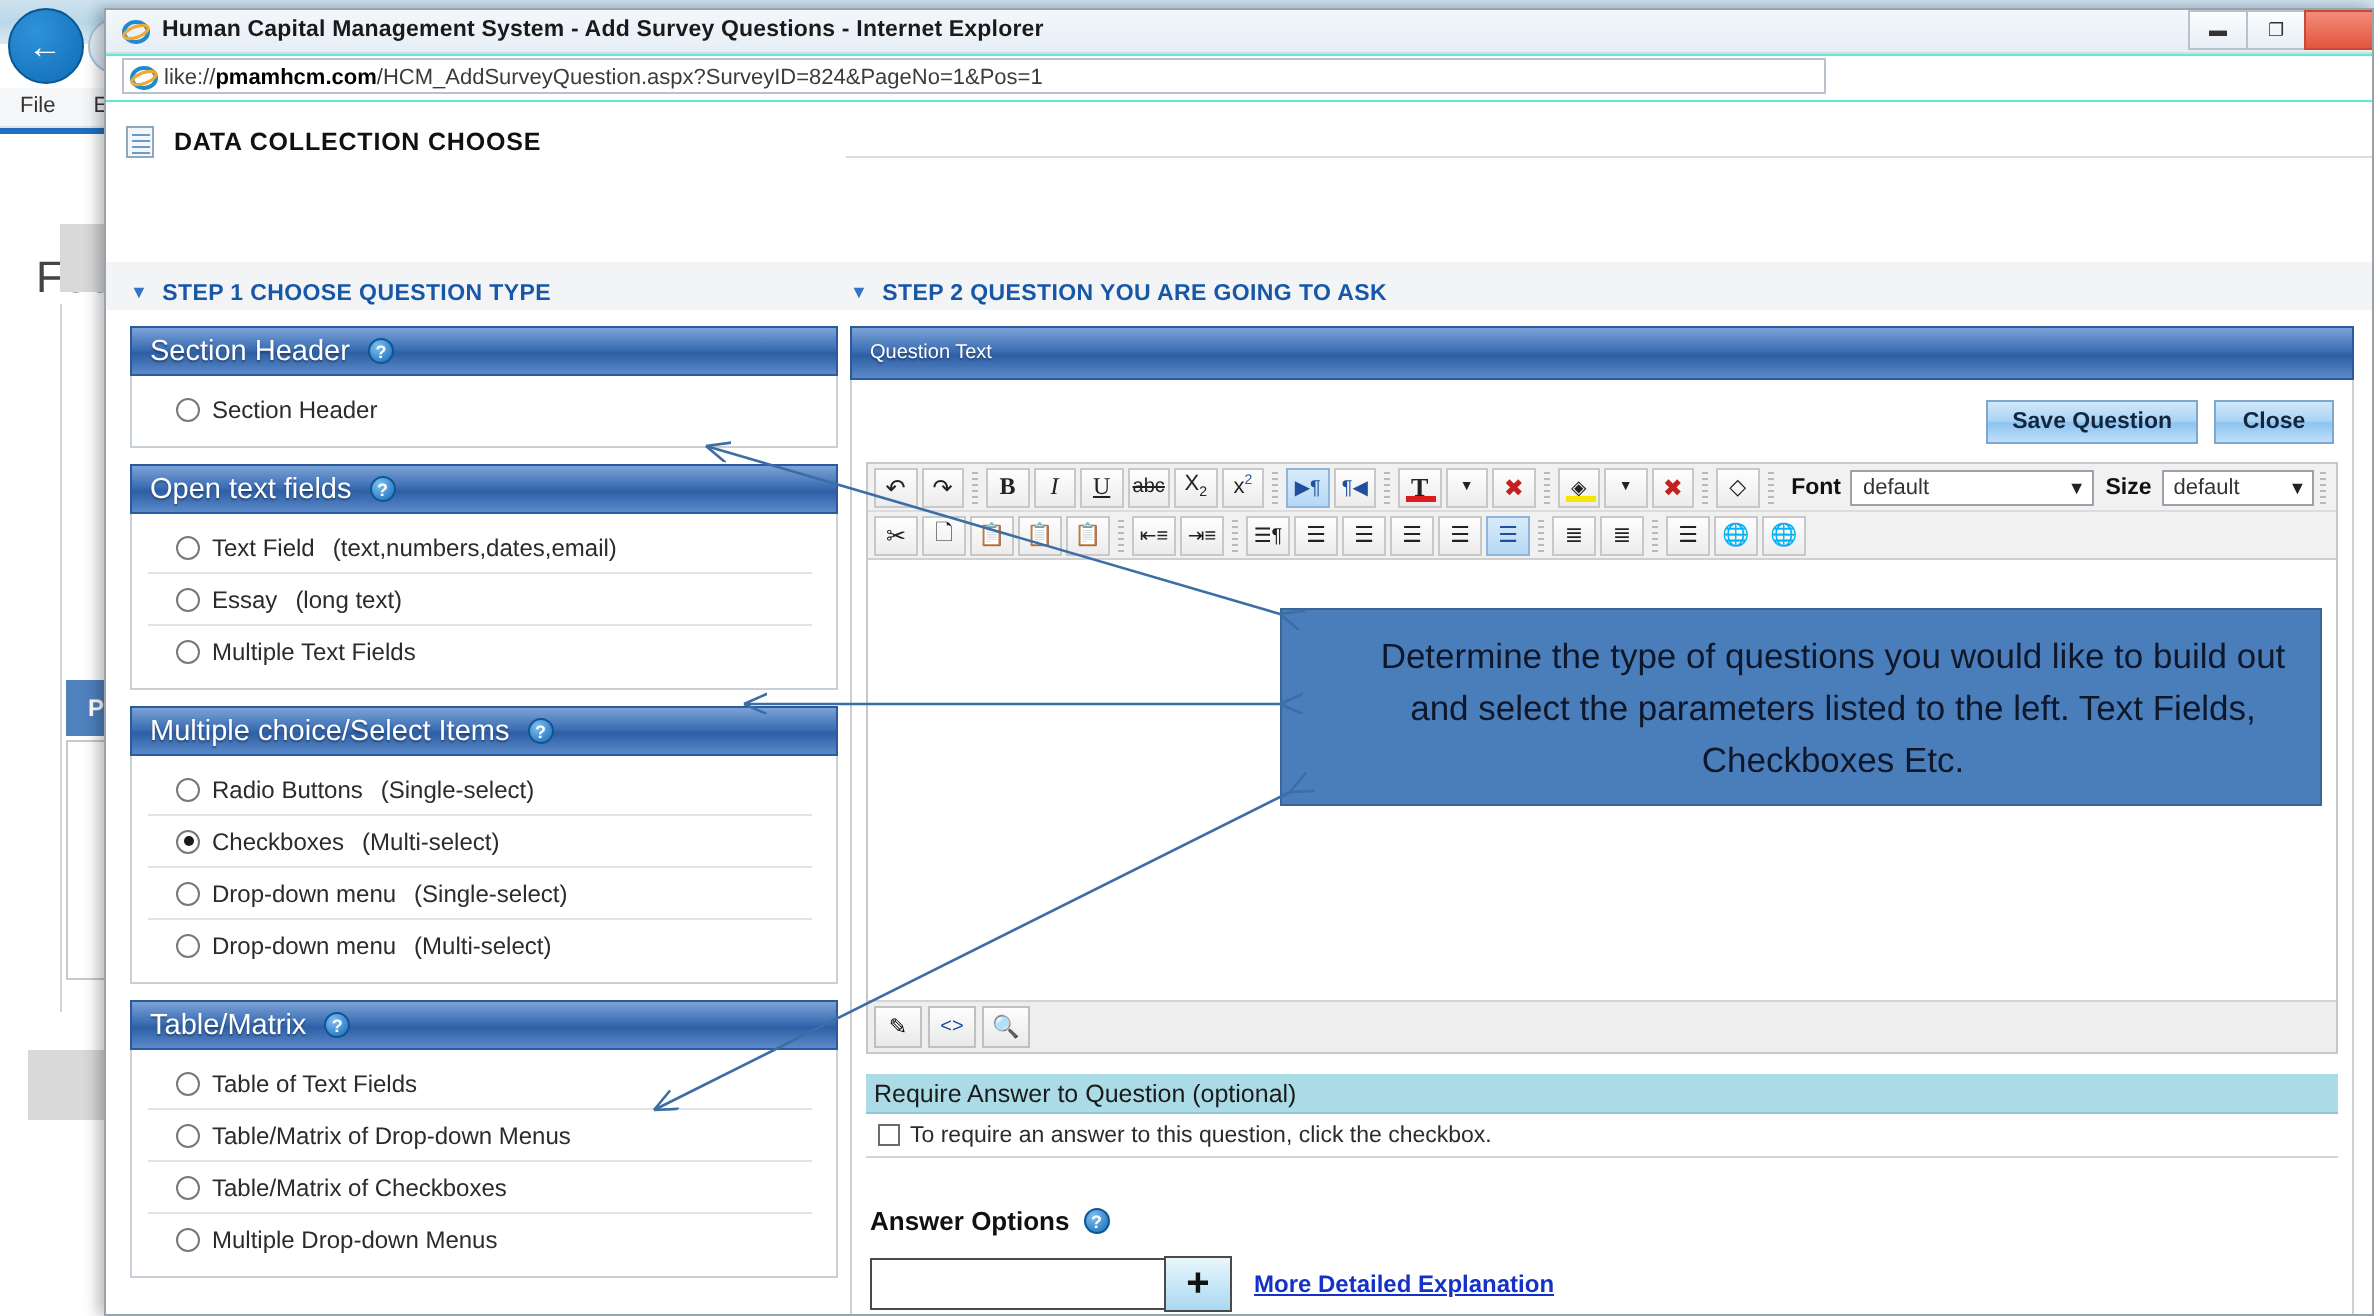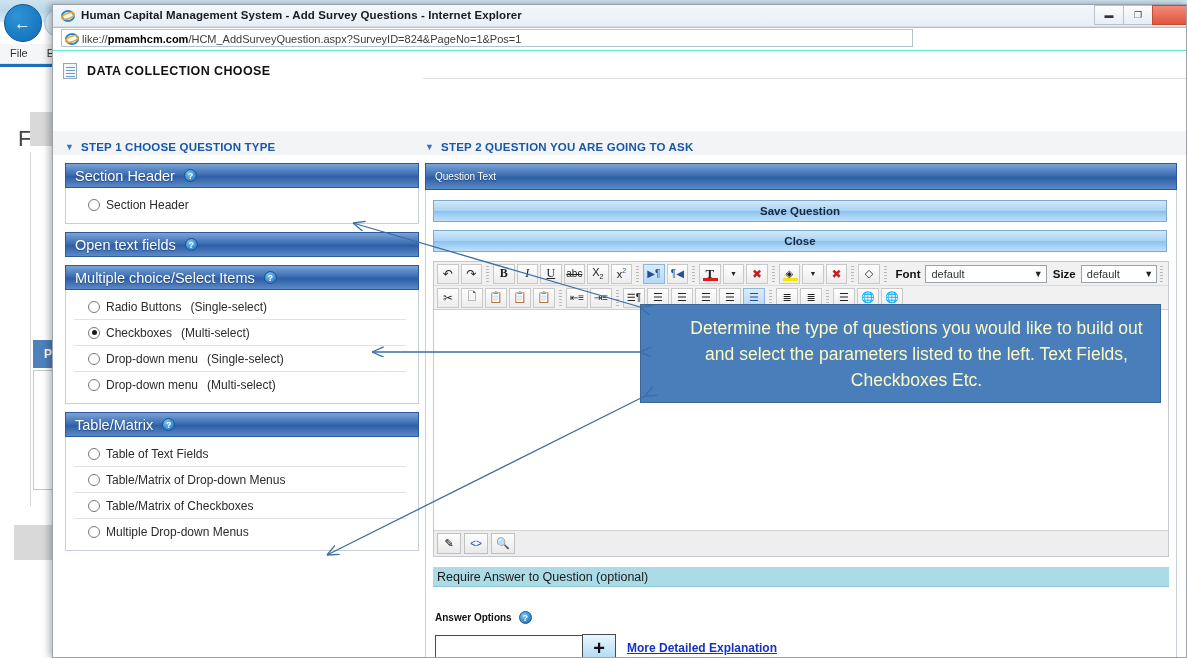--- a/index.html
+++ b/index.html
@@ -124,21 +124,21 @@
   .opt-label { font-size:12px; color:#2b2b2b; }
   .opt-sub { font-size:12px; color:#2b2b2b; margin-left:9px; }
 
   
   #right-col { position:absolute; left:372px; top:112px; width:752px; }
   #qt-head { height:27px; background:linear-gradient(180deg,#7ba3d6 0%,#3d6fb5 45%,#2e5fa5 55%,#5b8ac9 100%);
              border:1px solid #2d5a9e; display:flex; align-items:center; padding-left:9px;}
   #qt-head .gh-text { color:#fff; font-size:10px; text-shadow:0 1px 1px rgba(0,0,0,.35); }
   #qt-body { border:1px solid #c9cfd6; border-top:none; background:#fff; padding:7px; }
 
-  #btn-row { display:flex; justify-content:flex-end; gap:8px; padding:3px 2px 9px 0;flex-direction:column; }
+  #btn-row { display:flex; justify-content:flex-end; gap:8px; padding:3px 2px 9px 0; }
   .btn { height:22px; min-width:60px; padding:0 12px;
          background:linear-gradient(180deg,#d2e9fb 0%,#a9d3f4 48%,#8cc3ef 52%,#bfe0fb 100%);
          border:1px solid #7fa9cc; font-size:11.5px; font-weight:bold; color:#14263d;
          display:flex; align-items:center; justify-content:center; cursor:pointer; }
 
   
   #editor { border:1px solid #c3c9cf; background:#fff; }
   .tb-row { display:flex; align-items:center; height:24px; background:#f1f1f1;
             border-bottom:1px solid #dcdcdc; padding:0 2px; }
   .tb-row:nth-child(2){ border-bottom:1px solid #cfcfcf; }
@@ -173,36 +173,36 @@
               border-bottom:1px solid #8fc6d4; display:flex; align-items:center;
               padding-left:4px; }
   #req-head span { font-size:12.5px; color:#1a1a1a; }
   #req-row { display:flex; align-items:center; height:22px; padding-left:6px;
              border-bottom:1px solid #cfd5da; }
   .chk { width:11px; height:11px; border:1px solid #6b6b6b; background:#fff;
          margin-right:5px; flex:0 0 auto; }
   #req-row .t { font-size:11.5px; color:#2b2b2b; }
 
   #ao-label-row { margin-top:24px; display:flex; align-items:center; padding-left:2px; }
-  #ao-label { font-size:10px; font-weight:bold; color:#111; }
+  #ao-label { font-size:13px; font-weight:bold; color:#111; }
   #ao-input-row { margin-top:10px; display:flex; align-items:center; padding-left:2px; }
   #ao-input { width:148px; height:26px; border:1px solid #4a4a4a; background:#fff; }
   #ao-plus { width:34px; height:28px; margin-left:-1px;
              background:linear-gradient(180deg,#eaf6fd,#a9d8f2);
              border:1px solid #4a4a4a; display:flex; align-items:center;
              justify-content:center; font-size:20px; font-weight:bold; color:#111;
              line-height:1; }
   #mde-link { margin-left:11px; font-size:12px; font-weight:bold; color:#1432c8; }
 
   
   #callout { position:absolute; left:640px; top:304px; width:521px; height:99px;
              background:#4a7ebb; border:1px solid #3a6596;
              display:flex; align-items:center; justify-content:center;
              padding:0 16px; }
-  #callout-text { color:#fef9c3; font-size:17.5px; line-height:26px; text-align:center;
+  #callout-text { color:#0f172a; font-size:17.5px; line-height:26px; text-align:center;
                   font-family:"Liberation Sans", sans-serif;margin-left:32px; }
 
   #arrows { position:absolute; left:0; top:0; width:1187px; height:658px;
             pointer-events:none; }
 </style>
 </head>
 <body>
 
 <div id="bg-window">
   <div id="bg-sky"></div>
@@ -299,20 +299,36 @@
             <span class="opt-label">Section Header</span>
           </div>
         </div>
       </div>
 
       <div class="group">
         <div class="group-head">
           <span class="gh-text">Open text fields</span>
           <span class="help-ic">?</span>
         </div>
+        <div class="group-body">
+          <div class="opt-row">
+            <span class="radio"></span>
+            <span class="opt-label">Text Field</span>
+            <span class="opt-sub">(text,numbers,dates,email)</span>
+          </div>
+          <div class="opt-row">
+            <span class="radio"></span>
+            <span class="opt-label">Essay</span>
+            <span class="opt-sub">(long text)</span>
+          </div>
+          <div class="opt-row">
+            <span class="radio"></span>
+            <span class="opt-label">Multiple Text Fields</span>
+          </div>
+        </div>
       </div>
 
       <div class="group">
         <div class="group-head">
           <span class="gh-text">Multiple choice/Select Items</span>
           <span class="help-ic">?</span>
         </div>
         <div class="group-body">
           <div class="opt-row">
             <span class="radio"></span>
@@ -516,20 +532,24 @@
               </div>
             <div class="bbtn">
                 <span style="font-size:11px">🔍</span>
               </div>
           </div>
         </div>
 
         <div id="req-head">
           <span>Require Answer to Question (optional)</span>
         </div>
+        <div id="req-row">
+          <span class="chk"></span>
+          <span class="t">To require an answer to this question, click the checkbox.</span>
+        </div>
 
         <div id="ao-label-row">
           <span id="ao-label">Answer Options</span>
           <span class="help-ic" style="margin-left:7px">?</span>
         </div>
 
         <div id="ao-input-row">
           <div id="ao-input"></div>
           <div id="ao-plus">+</div>
           <a id="mde-link" href="#">More Detailed Explanation</a>

